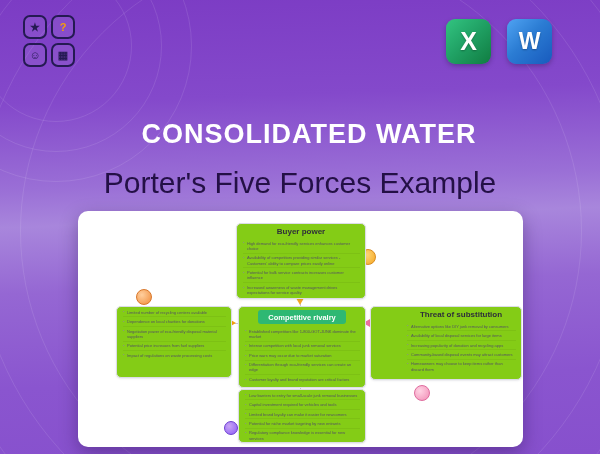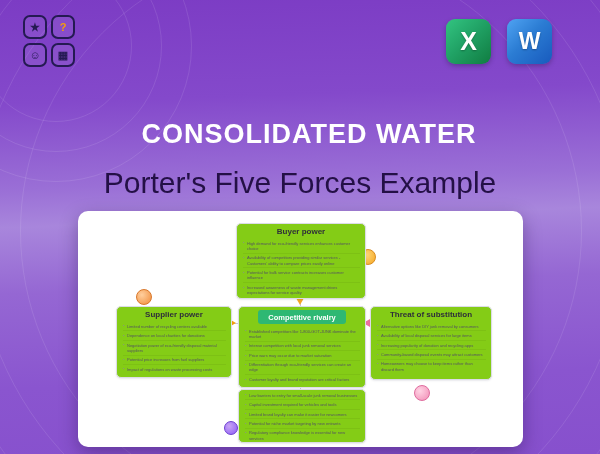--- a/index.html
+++ b/index.html
@@ -34,21 +34,21 @@
   .box-title{font-size:8px;font-weight:700;color:#2f2f3a;text-align:center;padding:3px 2px 2px;}
   .box-title.green{background:#2eb873;color:#ffffff;margin:3px 19px 2px;padding:2.5px 0;border-radius:3px;font-size:7.5px;}
   .box ul{list-style:none;margin:0;padding:1px 5px 3px 6px;}
   .box li{position:relative;font-size:4px;line-height:1.32;color:#55555f;padding:1.6px 0 1.6px 4px;
     border-bottom:1px solid rgba(0,0,0,0.05);}
   .box li:last-child{border-bottom:none;}
   .box li::before{content:"•";position:absolute;left:0;top:1.4px;color:#8a8a96;font-size:4px;}
   .b-buyer{left:158px;top:12px;width:128px;height:74px;}
   .b-supplier{left:38px;top:95px;width:114px;height:70px;}
   .b-rivalry{left:160px;top:95px;width:126px;height:80px;}
-  .b-threat{left:292px;top:95px;width:120px;height:72px;}
+  .b-threat{left:292px;top:95px;width:120px;height:72px;padding-left:30px;}
   .b-entrants{left:160px;top:178px;width:126px;height:52px;}
   
   .conn{position:absolute;background:#c9c9d6;}
   .arr{position:absolute;width:0;height:0;}
   .arr-down-orange{border-left:4px solid transparent;border-right:4px solid transparent;border-top:7px solid #f5a623;}
   .arr-down-purple{border-left:5px solid transparent;border-right:5px solid transparent;border-top:8px solid #7c3aed;}
   .arr-right-orange{border-top:4px solid transparent;border-bottom:4px solid transparent;border-left:7px solid #f59e0b;}
   .arr-left-pink{border-top:4px solid transparent;border-bottom:4px solid transparent;border-right:7px solid #ee6fa0;}
   
   .dot{position:absolute;width:14px;height:14px;border-radius:50%;}
@@ -115,21 +115,20 @@
       <div class="box-title">Buyer power</div>
       <ul>
         <li>High demand for eco-friendly services enhances customer choice</li>
         <li>Availability of competitors providing similar services - Customers' ability to compare prices easily online</li>
         <li>Potential for bulk service contracts increases customer influence</li>
         <li>Increased awareness of waste management drives expectations for service quality</li>
       </ul>
     </div>
 
     <div class="box b-supplier">
-      <div class="box-title">Supplier power</div>
       <ul>
         <li>Limited number of recycling centers available</li>
         <li>Dependence on local charities for donations</li>
         <li>Negotiation power of eco-friendly disposal material suppliers</li>
         <li>Potential price increases from fuel suppliers</li>
         <li>Impact of regulations on waste processing costs</li>
       </ul>
     </div>
 
     <div class="box b-rivalry">

